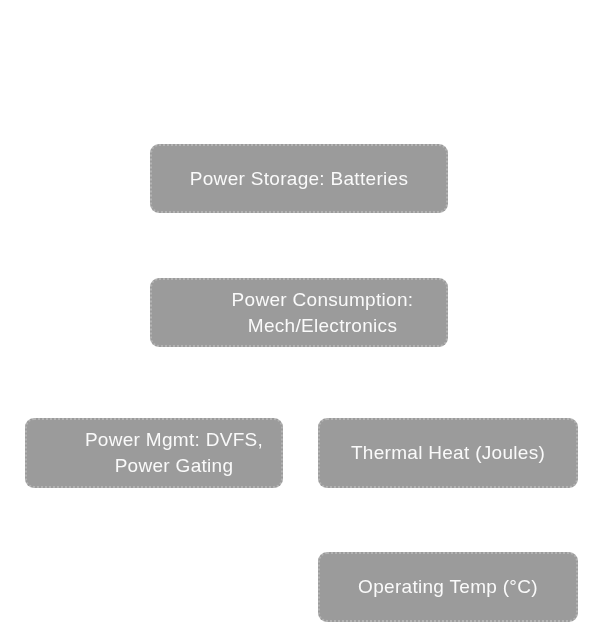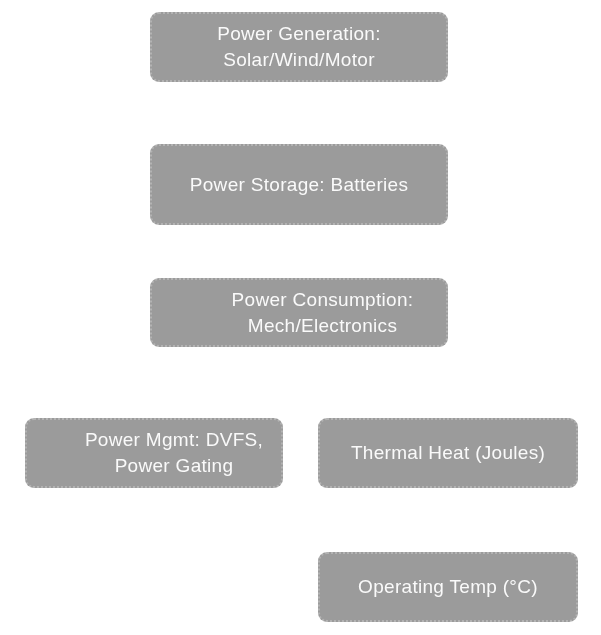--- a/index.html
+++ b/index.html
@@ -33,26 +33,22 @@
     letter-spacing: 0.3px;
     white-space: pre-line;
     padding: 0 8px;
   }
 </style>
 </head>
 <body>
 
 <div class="canvas">
 
-  <div class="node" style="left:150px; top:12px; width:298px; height:70px;">
-    <span class="node-label">Power Generation:
-Solar/Wind/Motor</span>
-  </div>
 
-  <div class="node" style="left:150px; top:144px; width:298px; height:81px;">
+  <div class="node" style="left:150px; top:144px; width:298px; height:69px;">
     <span class="node-label">Power Storage: Batteries</span>
   </div>
 
   <div class="node" style="left:150px; top:278px; width:298px; height:69px;padding-left:47px;">
     <span class="node-label">Power Consumption:
 Mech/Electronics</span>
   </div>
 
   <div class="node" style="left:25px; top:418px; width:258px; height:70px;padding-left:40px;">
     <span class="node-label">Power Mgmt: DVFS,

